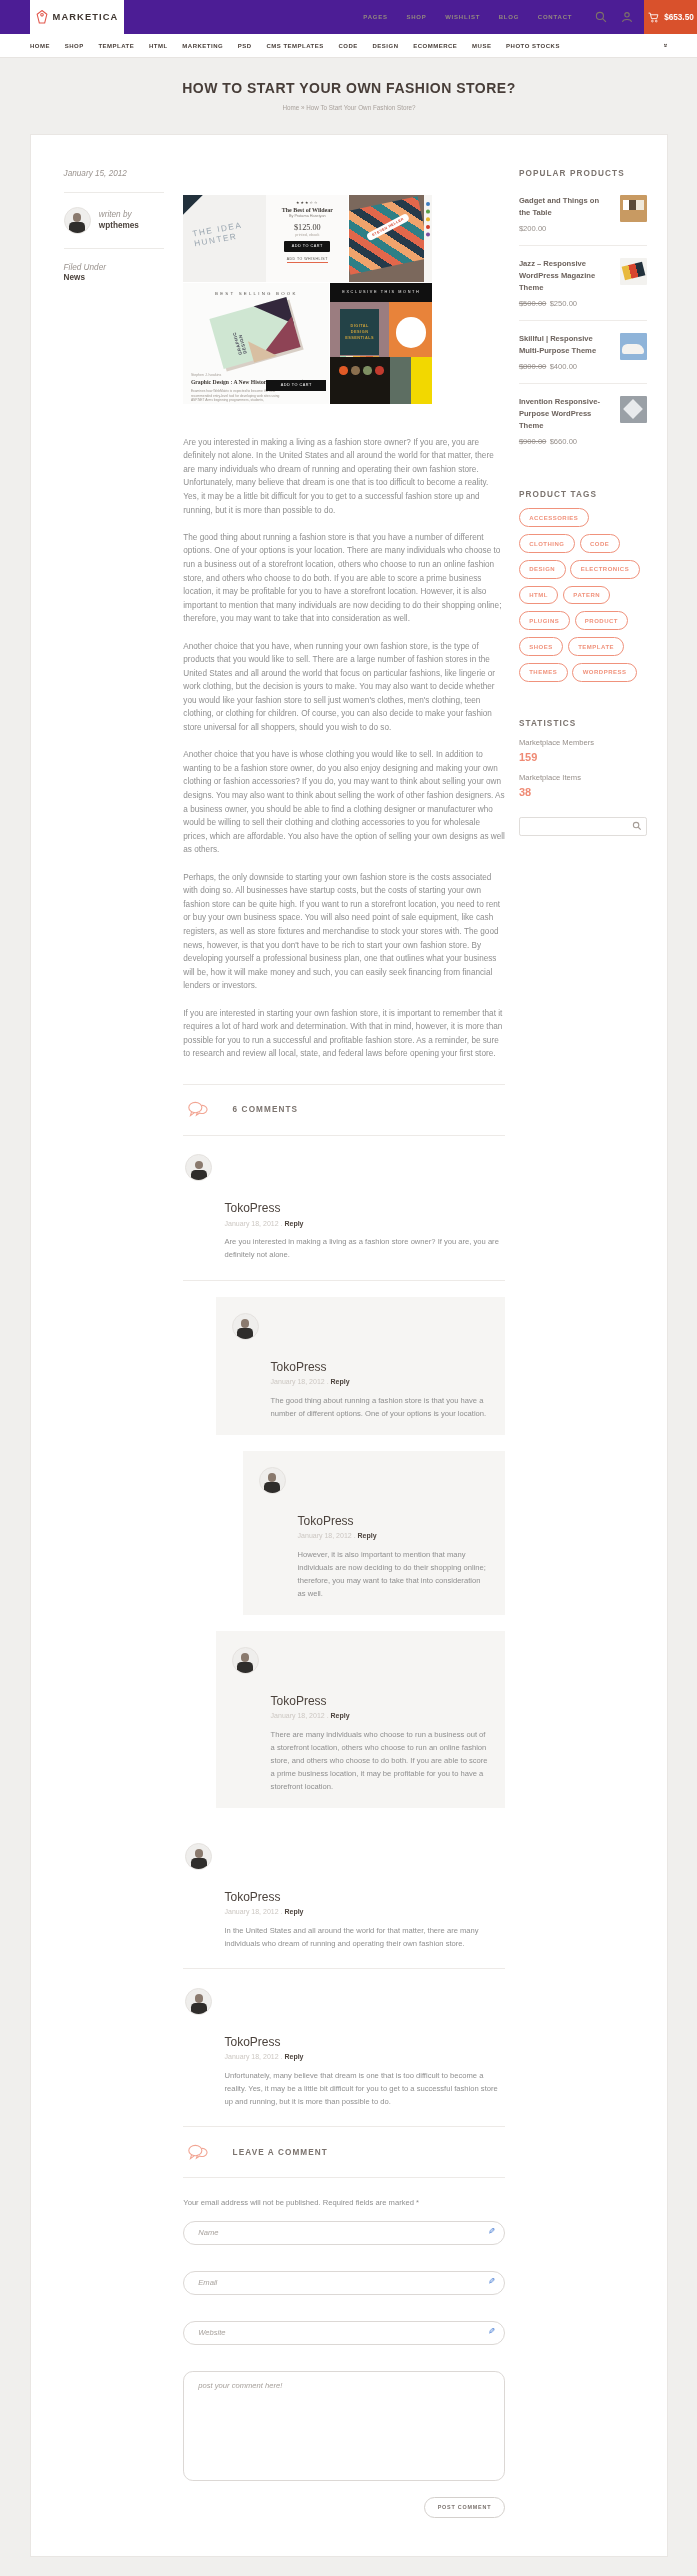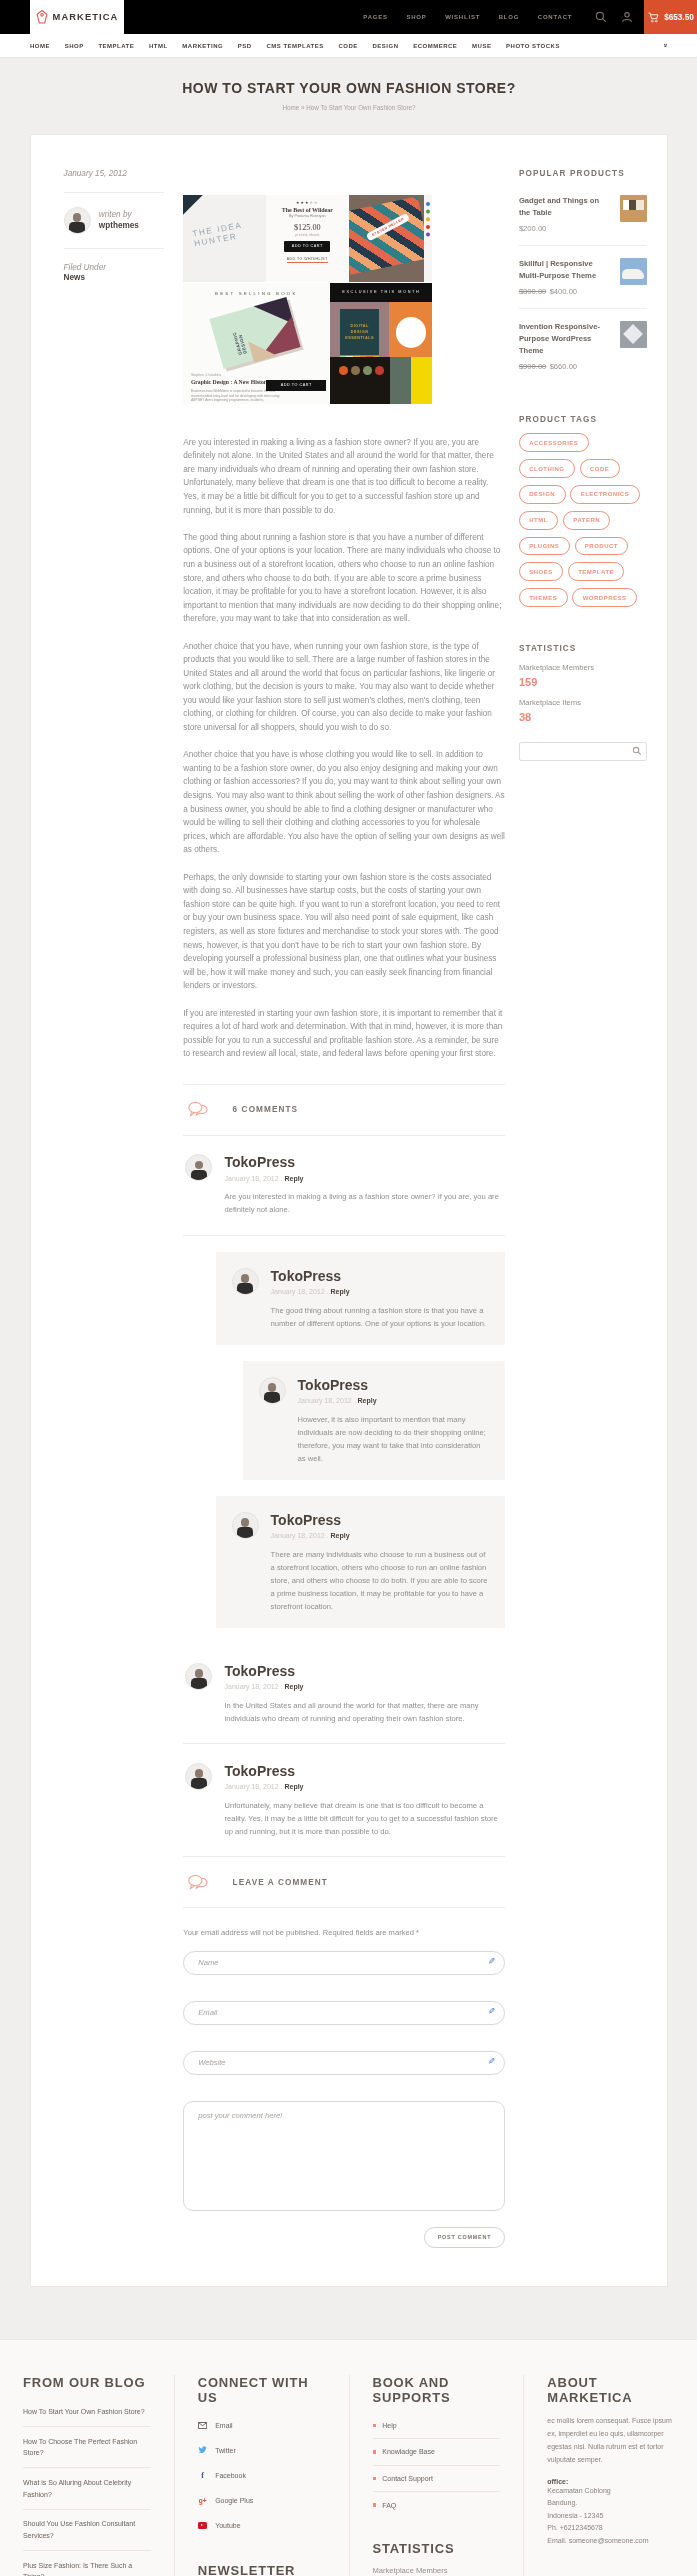--- a/index.html
+++ b/index.html
@@ -1,20 +1,20 @@
 <!DOCTYPE html>
 <html style="font-size:8.7px"><head>
 <meta charset="utf-8">
 <style>
   * { margin:0; padding:0; box-sizing:border-box; }
   body { background:#f0efed; font-family:"Liberation Sans","DejaVu Sans",sans-serif; color:#8f8f8f; width:698px; }
   a { text-decoration:none; }
 
   
-  .top-header { height:34px; background:#000000; display:flex; align-items:stretch; }
+  .top-header { height:34px; background:#4c1d95; display:flex; align-items:stretch; }
   .logo-box { background:#fff; width:94px; margin-left:30px; display:flex; align-items:center; justify-content:center; gap:4.9px; }
   .logo-text { font-size:9.3px; font-weight:bold; letter-spacing:1.1px; color:#3f3630; }
   .top-nav { margin-left:auto; display:flex; align-items:center; gap:18.5px; padding-right:14px; }
   .top-nav a { color:#93897f; font-size:6px; font-weight:bold; letter-spacing:0.8px; }
   .hdr-icon { display:flex; align-items:center; color:#7d7268; }
   .cart-box { background:#d9512c; width:54px; display:flex; align-items:center; justify-content:center; gap:4.9px; color:#fff; font-size:8.2px; font-weight:bold; }
 
   
   .sub-nav { background:#fff; height:24px; display:flex; align-items:center; gap:14.7px; padding:0 30px; border-bottom:0.5px solid #e7e4e1; }
   .sub-nav a { color:#4a403b; font-size:6px; font-weight:bold; letter-spacing:0.5px; }
@@ -88,21 +88,21 @@
   .article p { font-size:8.2px; line-height:13.6px; color:#8f8f8f; margin-bottom:13.6px; }
 
   
   .comments-section { margin-top:23px; }
   .section-head { display:flex; align-items:center; gap:25px; border-top:0.5px solid #edeae7; border-bottom:0.5px solid #edeae7; padding:16.3px 3.3px; }
   .section-head h3 { font-size:8.2px; font-weight:bold; letter-spacing:1.1px; color:#7b736e; }
   .comment { display:flex; gap:12px; padding:18.5px 2.2px; }
   .comment.ruled { border-bottom:0.5px solid #edeae7; }
   .comment.level-1 { background:#f6f5f3; padding:15.3px; margin:16.3px 0 16.3px 33px; }
   .comment.level-2 { background:#f6f5f3; padding:15.3px; margin:0 0 16.3px 60px; }
-  .c-author { font-size:14px; font-weight:bold; color:#4c433d; }
+  .c-author { font-size:12px; font-weight:normal; color:#4c433d;margin-top:47px; }
   .c-meta { margin-top:4.4px; font-size:7px; }
   .c-date { color:#ccc7c2; }
   .c-reply { color:#4c433d; font-weight:bold; }
   .c-text { margin-top:8.7px; font-size:7.6px; line-height:13px; color:#8f8f8f; }
 
   
   .form-note { margin:19.6px 0 14px; font-size:7.6px; color:#8f8f8f; }
   .pill-field { position:relative; margin-bottom:26px; }
   .pill-field input { width:100%; height:24px; border:1.1px solid #dcd8d5; border-radius:12px; padding:0 26px 0 14px; font-size:7.6px; font-style:italic; color:#7a736e; background:#fff; outline:none; font-family:inherit; }
   .pill-field input::placeholder, textarea::placeholder { color:#a7a19c; font-style:italic; }
@@ -458,20 +458,29 @@
         <div class="prod-item">
           <div class="prod-info">
             <div class="prod-title">Gadget and Things on the Table</div>
             <div class="prod-price">
               <span>$200.00</span>
             </div>
           </div>
           <div class="thumb thumb-gadget"></div>
         </div>
 
+        <div class="prod-item">
+          <div class="prod-info">
+            <div class="prod-title">Jazz – Responsive WordPress Magazine Theme</div>
+            <div class="prod-price">
+              <span class="old">$500.00</span><span>$250.00</span>
+            </div>
+          </div>
+          <div class="thumb thumb-jazz"></div>
+        </div>
 
         <div class="prod-item">
           <div class="prod-info">
             <div class="prod-title">Skillful | Responsive Multi-Purpose Theme</div>
             <div class="prod-price">
               <span class="old">$800.00</span><span>$400.00</span>
             </div>
           </div>
           <div class="thumb thumb-skillful"></div>
         </div>

